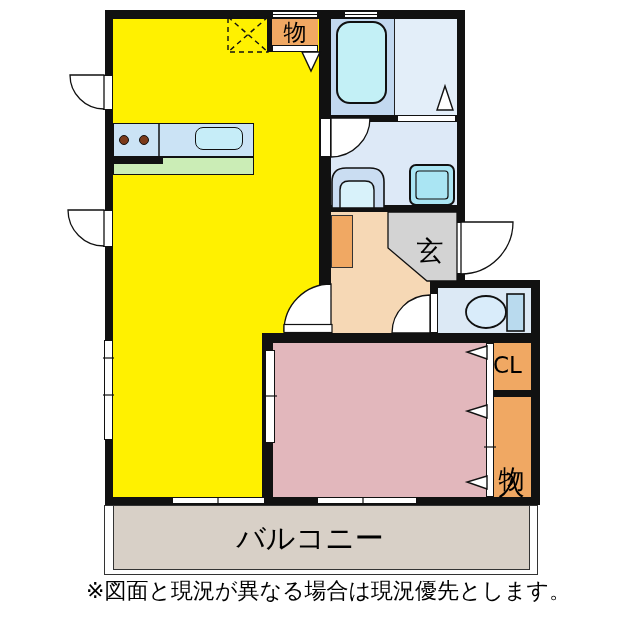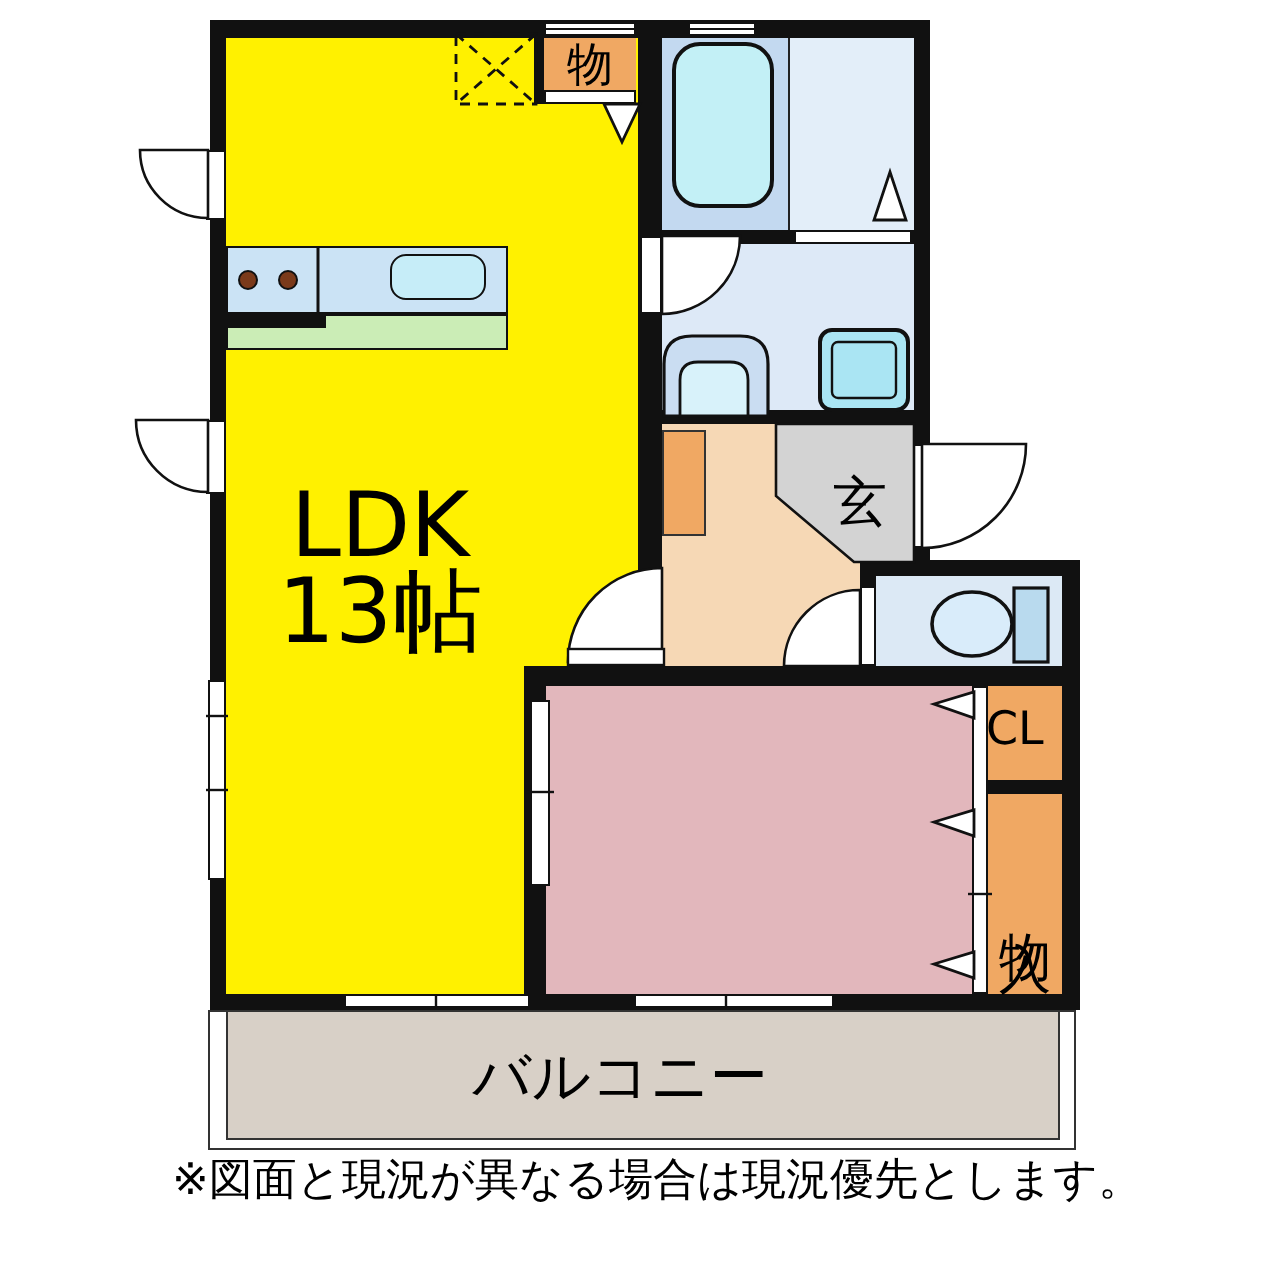--- a/index.html
+++ b/index.html
@@ -127,24 +127,20 @@
     <line x1="344" y1="14.5" x2="378" y2="14.5" stroke="#111" stroke-width="1"></line>
     <line x1="272" y1="14.5" x2="318" y2="14.5" stroke="#111" stroke-width="1"></line>
     <line x1="103" y1="358" x2="114" y2="358" stroke="#111" stroke-width="1.2"></line>
     <line x1="103" y1="395" x2="114" y2="395" stroke="#111" stroke-width="1.2"></line>
     <line x1="263" y1="396" x2="277" y2="396" stroke="#111" stroke-width="1.2"></line>
     <line x1="484" y1="447" x2="496" y2="447" stroke="#111" stroke-width="1.2"></line>
     <line x1="218" y1="497" x2="218" y2="504" stroke="#111" stroke-width="1.2"></line>
     <line x1="363" y1="497" x2="363" y2="504" stroke="#111" stroke-width="1.2"></line>
   </svg>
 
-  <div class="lbl" style="left:110px;top:241px;width:160px;font-size:45px;line-height:43px;">
-    <div>LDK</div>
-    <div>13帖</div>
-  </div>
   <div class="lbl" style="left:272px;top:17px;width:46px;font-size:23px;">物</div>
   <div class="lbl" style="left:408px;top:233px;width:44px;font-size:27px;">玄</div>
   <div class="lbl" style="left:493px;top:352px;width:22px;font-size:23px;">CL</div>
   <div class="lbl vtext" style="left:496px;top:404px;width:34px;height:92px;font-size:26px;letter-spacing:4px;">物入</div>
   <div class="lbl" style="left:160px;top:519px;width:300px;font-size:29px;">バルコニー</div>
 
   <div class="notes">
     <div>※図面と現況が異なる場合は現況優先とします。</div>
   </div>
 

